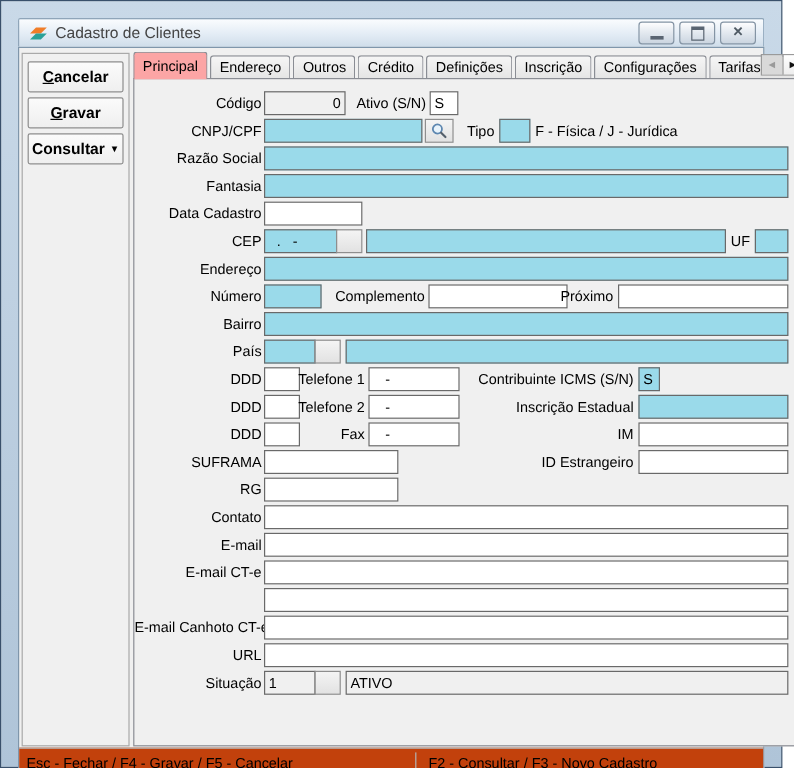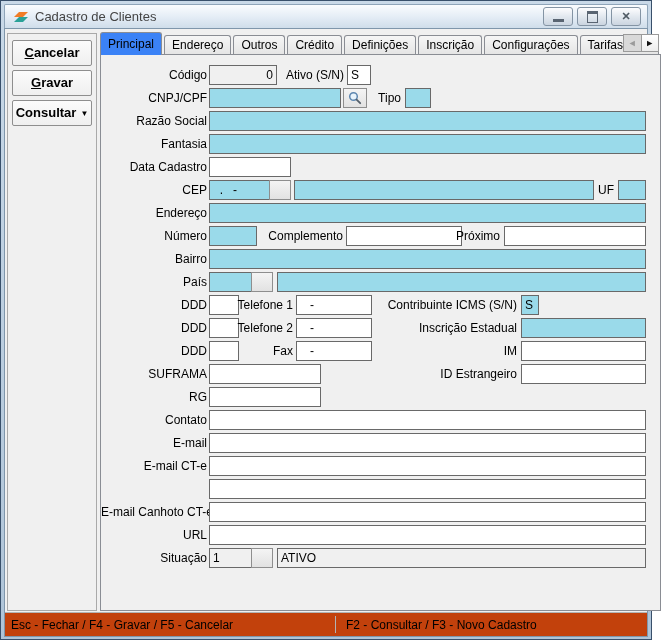--- a/index.html
+++ b/index.html
@@ -1,17 +1,17 @@
 <!DOCTYPE html>
 <html><head>
 <meta charset="utf-8">
 <style>
   html,body{margin:0;padding:0;}
   body{width:662px;height:640px;font-family:"Liberation Sans",sans-serif;background:#fff;-webkit-font-smoothing:antialiased;}
-  .win{box-sizing:border-box;width:652px;height:640px;border:1px solid #39506B;padding:3px;
+  .win{box-sizing:border-box;width:652px;height:640px;border:1px solid #39506B;padding:14px;
        background:linear-gradient(#C9D9E8,#AFC4D8);}
   
   .titlebar{height:23px;display:flex;align-items:center;padding:0 4px;
             background:linear-gradient(#FAFCFE,#E3ECF5 55%,#CFDDEA);
             border:1px solid #8FA5B9;border-bottom:none;border-radius:2px 2px 0 0;}
   .app-icon{width:16px;height:16px;margin:0 6px 0 4px;flex:none;}
   .title-text{font-size:13px;color:#444;flex:1;}
   .winbtns{display:flex;gap:4px;margin-right:2px;}
   .wbtn{width:30px;height:19px;border:1px solid #8494A4;border-radius:3px;
         background:linear-gradient(#FDFDFE,#E2E8EF 50%,#CBD5E0);
@@ -29,21 +29,21 @@
             font-family:"Liberation Sans",sans-serif;font-size:13px;font-weight:bold;color:#000;
             text-align:center;line-height:24px;padding:0;cursor:default;}
   .side-btn .u{text-decoration:underline;}
   .dd-arrow{font-size:8px;margin-left:4px;vertical-align:1px;}
   
   .tabctl{position:absolute;left:95px;top:4px;width:561px;bottom:25px;}
   .tabbar{height:22px;display:flex;align-items:flex-end;position:relative;}
   .tab{height:19px;line-height:19px;padding:0 7px;margin-right:2px;font-size:12px;color:#000;
        background:linear-gradient(#F6F6F6,#E4E4E4);border:1px solid #8A8D94;border-bottom:none;
        border-radius:3px 3px 0 0;cursor:default;}
-  .tab.active{height:22px;line-height:22px;background:#3b82f6;position:relative;z-index:3;border-radius:3px 3px 0 0;}
+  .tab.active{height:22px;line-height:22px;background:#fca5a5;position:relative;z-index:3;border-radius:3px 3px 0 0;}
   .tabscroll{position:absolute;right:2px;top:1px;width:36px;height:18px;display:flex;
              border:1px solid #9A9A9A;box-sizing:border-box;}
   .tsc{flex:1;display:flex;align-items:center;justify-content:center;font-size:9px;line-height:1;padding:0;border:none;cursor:default;}
   .tsc.disabled{background:#D9D9D9;color:#9A9A9A;}
   .tsc.enabled{background:linear-gradient(#FFFFFF,#EDEDED);color:#111;border-left:1px solid #9A9A9A;}
   .page{position:absolute;left:0;top:21px;right:0;bottom:0;background:#F0F0F0;
         border:1px solid #8A8D94;box-sizing:border-box;z-index:2;}
   
   .lbl{position:absolute;height:20px;line-height:20px;font-size:12px;color:#000;text-align:right;white-space:nowrap;}
   .hint{position:absolute;height:20px;line-height:20px;font-size:12px;color:#000;text-align:left;white-space:nowrap;}
@@ -120,20 +120,21 @@
         <span class="lbl" style="left:0;top:33px;width:106px">CNPJ/CPF</span>
         <input class="fld req" style="left: 108px; top: 33px; width: 132px;" value="">
         <button class="cbtn lookup" style="left:242px;top:33px;width:24px">
           <svg width="14" height="14" viewBox="0 0 14 14">
             <circle cx="5.5" cy="5.5" r="3.8" fill="#E8F3FB" stroke="#5E87B0" stroke-width="1.5"></circle>
             <line x1="8.6" y1="8.6" x2="12.2" y2="12.2" stroke="#55606B" stroke-width="1.8" stroke-linecap="round"></line>
           </svg>
         </button>
         <span class="lbl" style="left:260px;top:33px;width:40px">Tipo</span>
         <input class="fld req" style="left: 304px; top: 33px; width: 26px;" value="">
+        <span class="hint" style="left:334px;top:33px">F - Física / J - Jurídica</span>
 
         <span class="lbl" style="left:0;top:56px;width:106px">Razão Social</span>
         <input class="fld req" style="left: 108px; top: 56px; width: 437px;" value="">
 
         <span class="lbl" style="left:0;top:79px;width:106px">Fantasia</span>
         <input class="fld req" style="left: 108px; top: 79px; width: 437px;" value="">
 
         <span class="lbl" style="left:0;top:102px;width:106px">Data Cadastro</span>
         <input class="fld" style="left: 108px; top: 102px; width: 82px;" value="">
 

